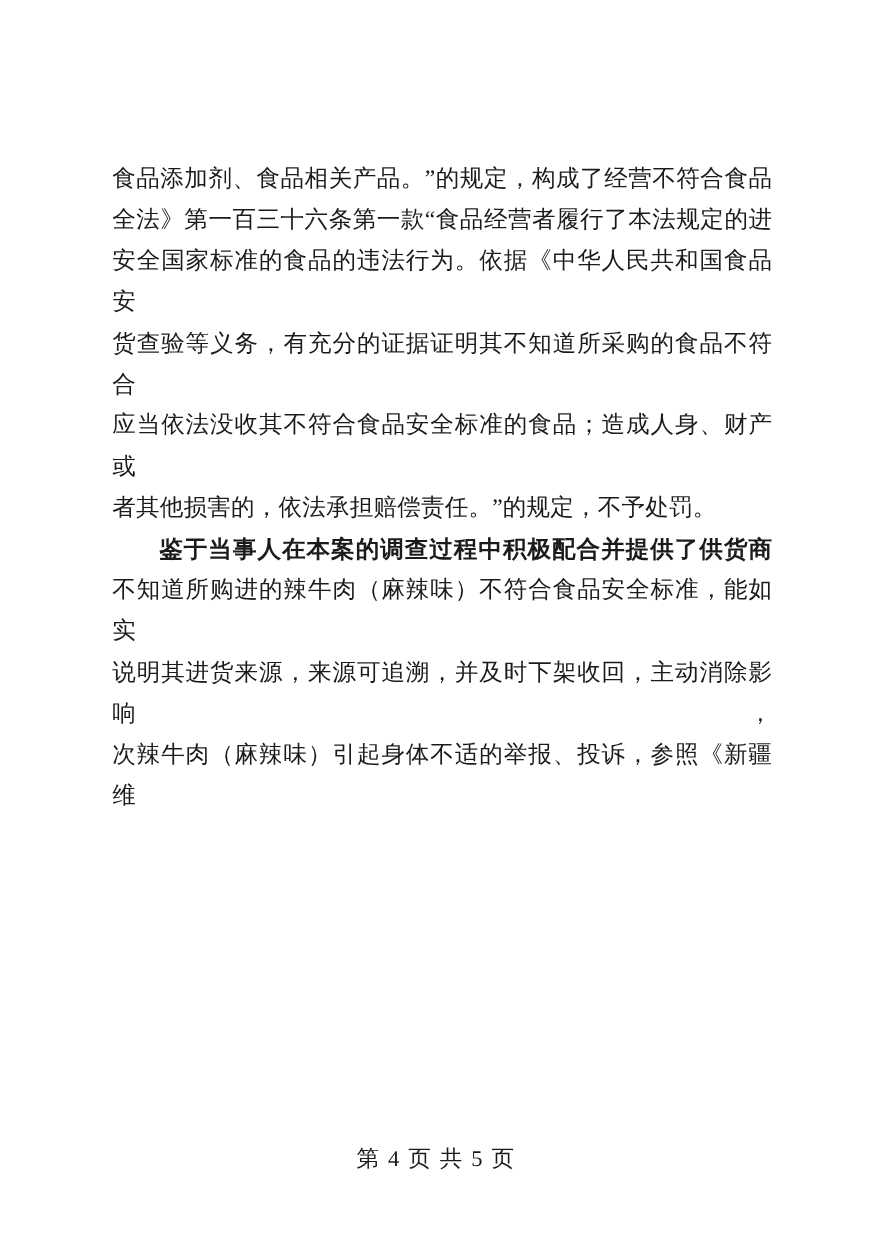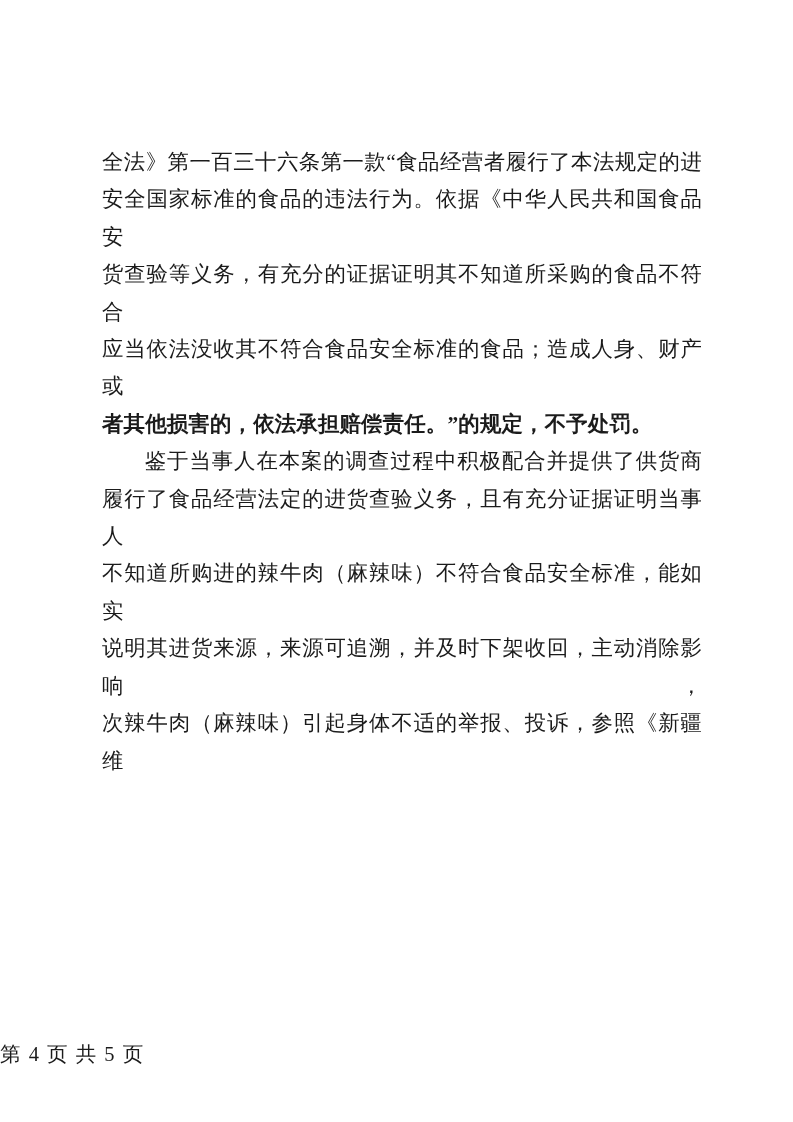--- a/index.html
+++ b/index.html
@@ -32,50 +32,51 @@
   .para {
     margin: 0;
   }
   .line {
     text-align: justify;
     text-align-last: justify;
     text-justify: inter-character;
   }
   .line.para-end {
     text-align-last: left;
-    font-weight: bold;
   }
   .line.indent {
     text-indent: 2em;
+    font-weight: bold;
   }
   .footer {
     position: absolute;
     left: 0;
     top: 1040px;
     width: 793px;
+    text-align: center;
     font-size: 20.5px;
     line-height: 28px;
     letter-spacing: 1.5px;
     color: #1b1b1b;
   }
 </style>
 </head>
 <body>
 
 <div class="page">
   <div class="text-block">
       <div class="para">
+        <div class="line">食品添加剂、食品相关产品。”的规定，构成了经营不符合食品</div>
         <div class="line">全法》第一百三十六条第一款“食品经营者履行了本法规定的进</div>
         <div class="line">安全国家标准的食品的违法行为。依据《中华人民共和国食品安</div>
         <div class="line">货查验等义务，有充分的证据证明其不知道所采购的食品不符合</div>
         <div class="line">应当依法没收其不符合食品安全标准的食品；造成人身、财产或</div>
         <div class="line para-end">者其他损害的，依法承担赔偿责任。”的规定，不予处罚。</div>
       </div>
       <div class="para">
         <div class="line indent">鉴于当事人在本案的调查过程中积极配合并提供了供货商</div>
-        <div class="line">履行了食品经营法定的进货查验义务，且有充分证据证明当事人</div>
         <div class="line">不知道所购进的辣牛肉（麻辣味）不符合食品安全标准，能如实</div>
         <div class="line">说明其进货来源，来源可追溯，并及时下架收回，主动消除影响，</div>
         <div class="line">次辣牛肉（麻辣味）引起身体不适的举报、投诉，参照《新疆维</div>
       </div>
     </div>
   <div class="footer">第 4 页 共 5 页</div>
 </div>
 
 </body></html>

